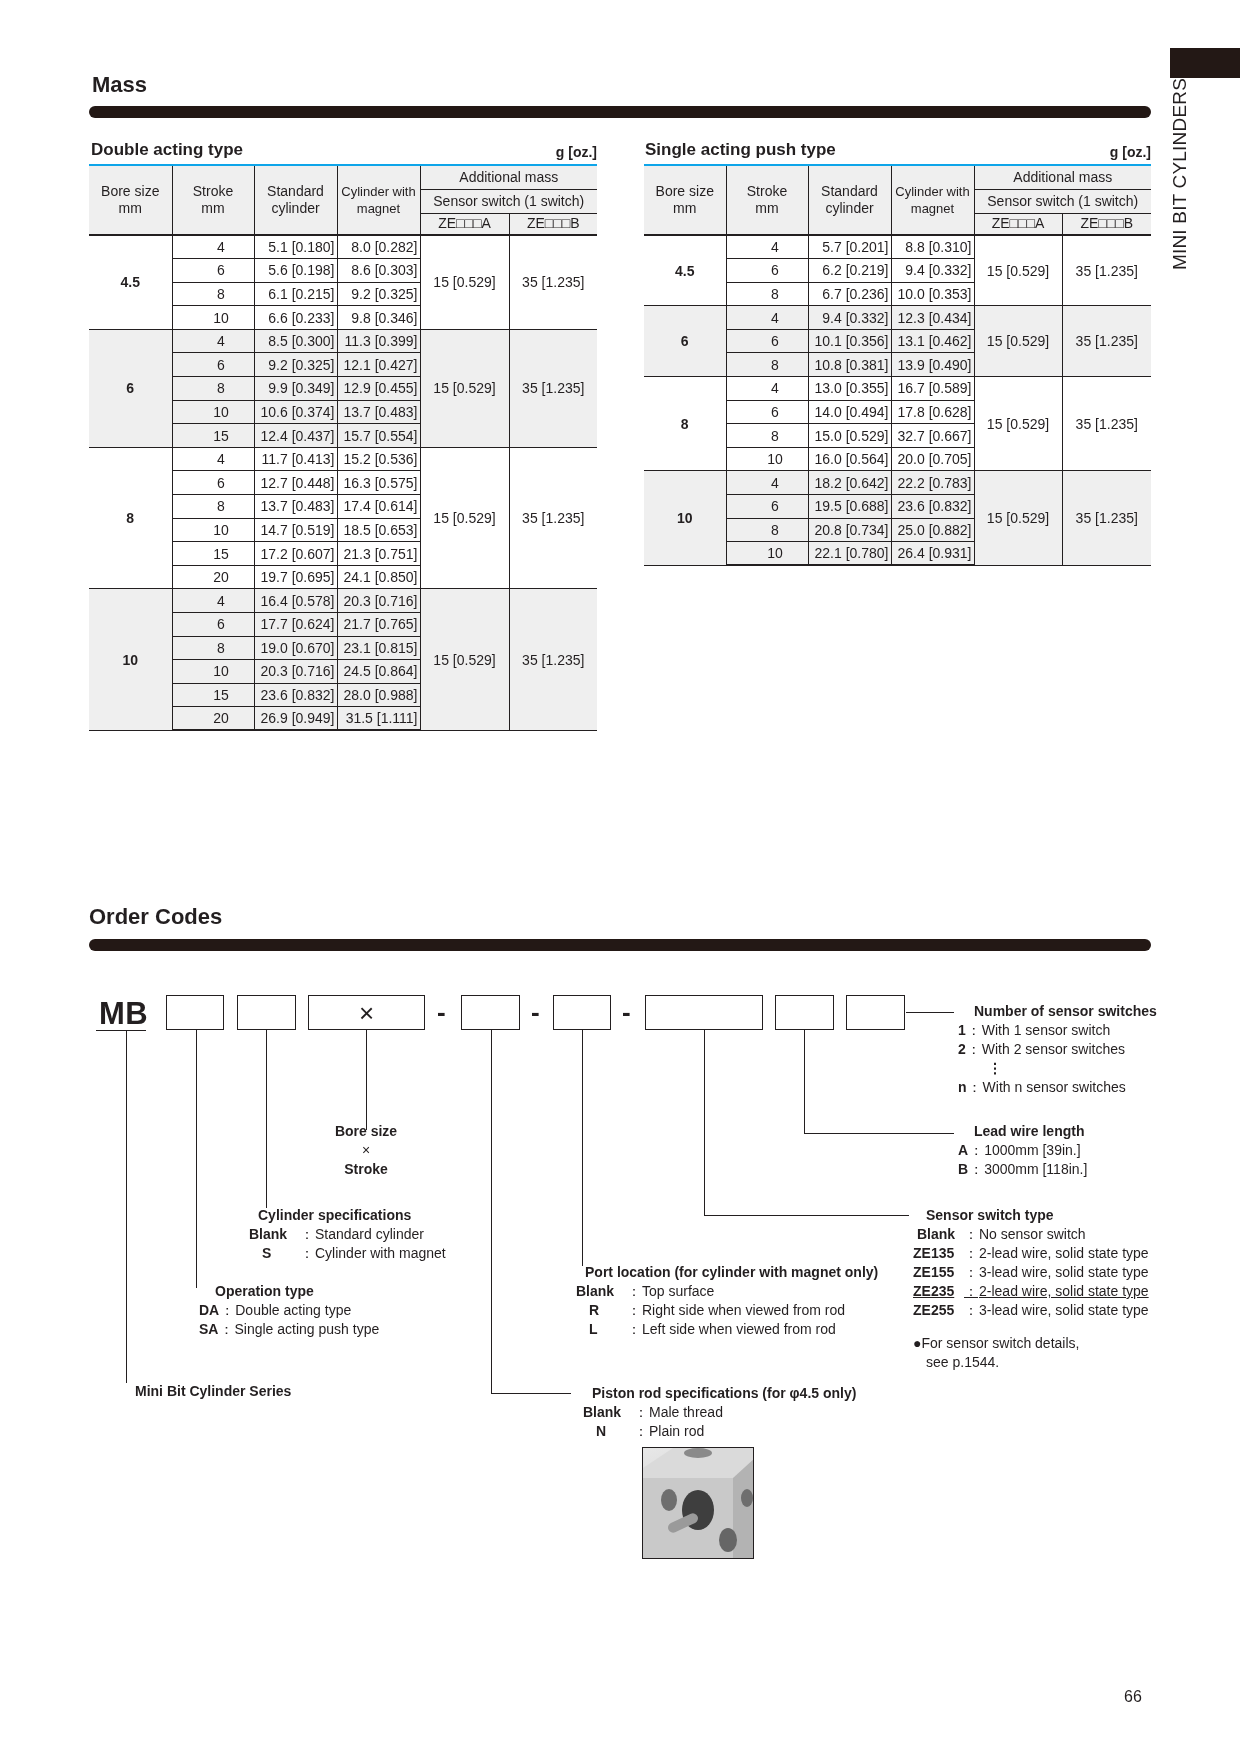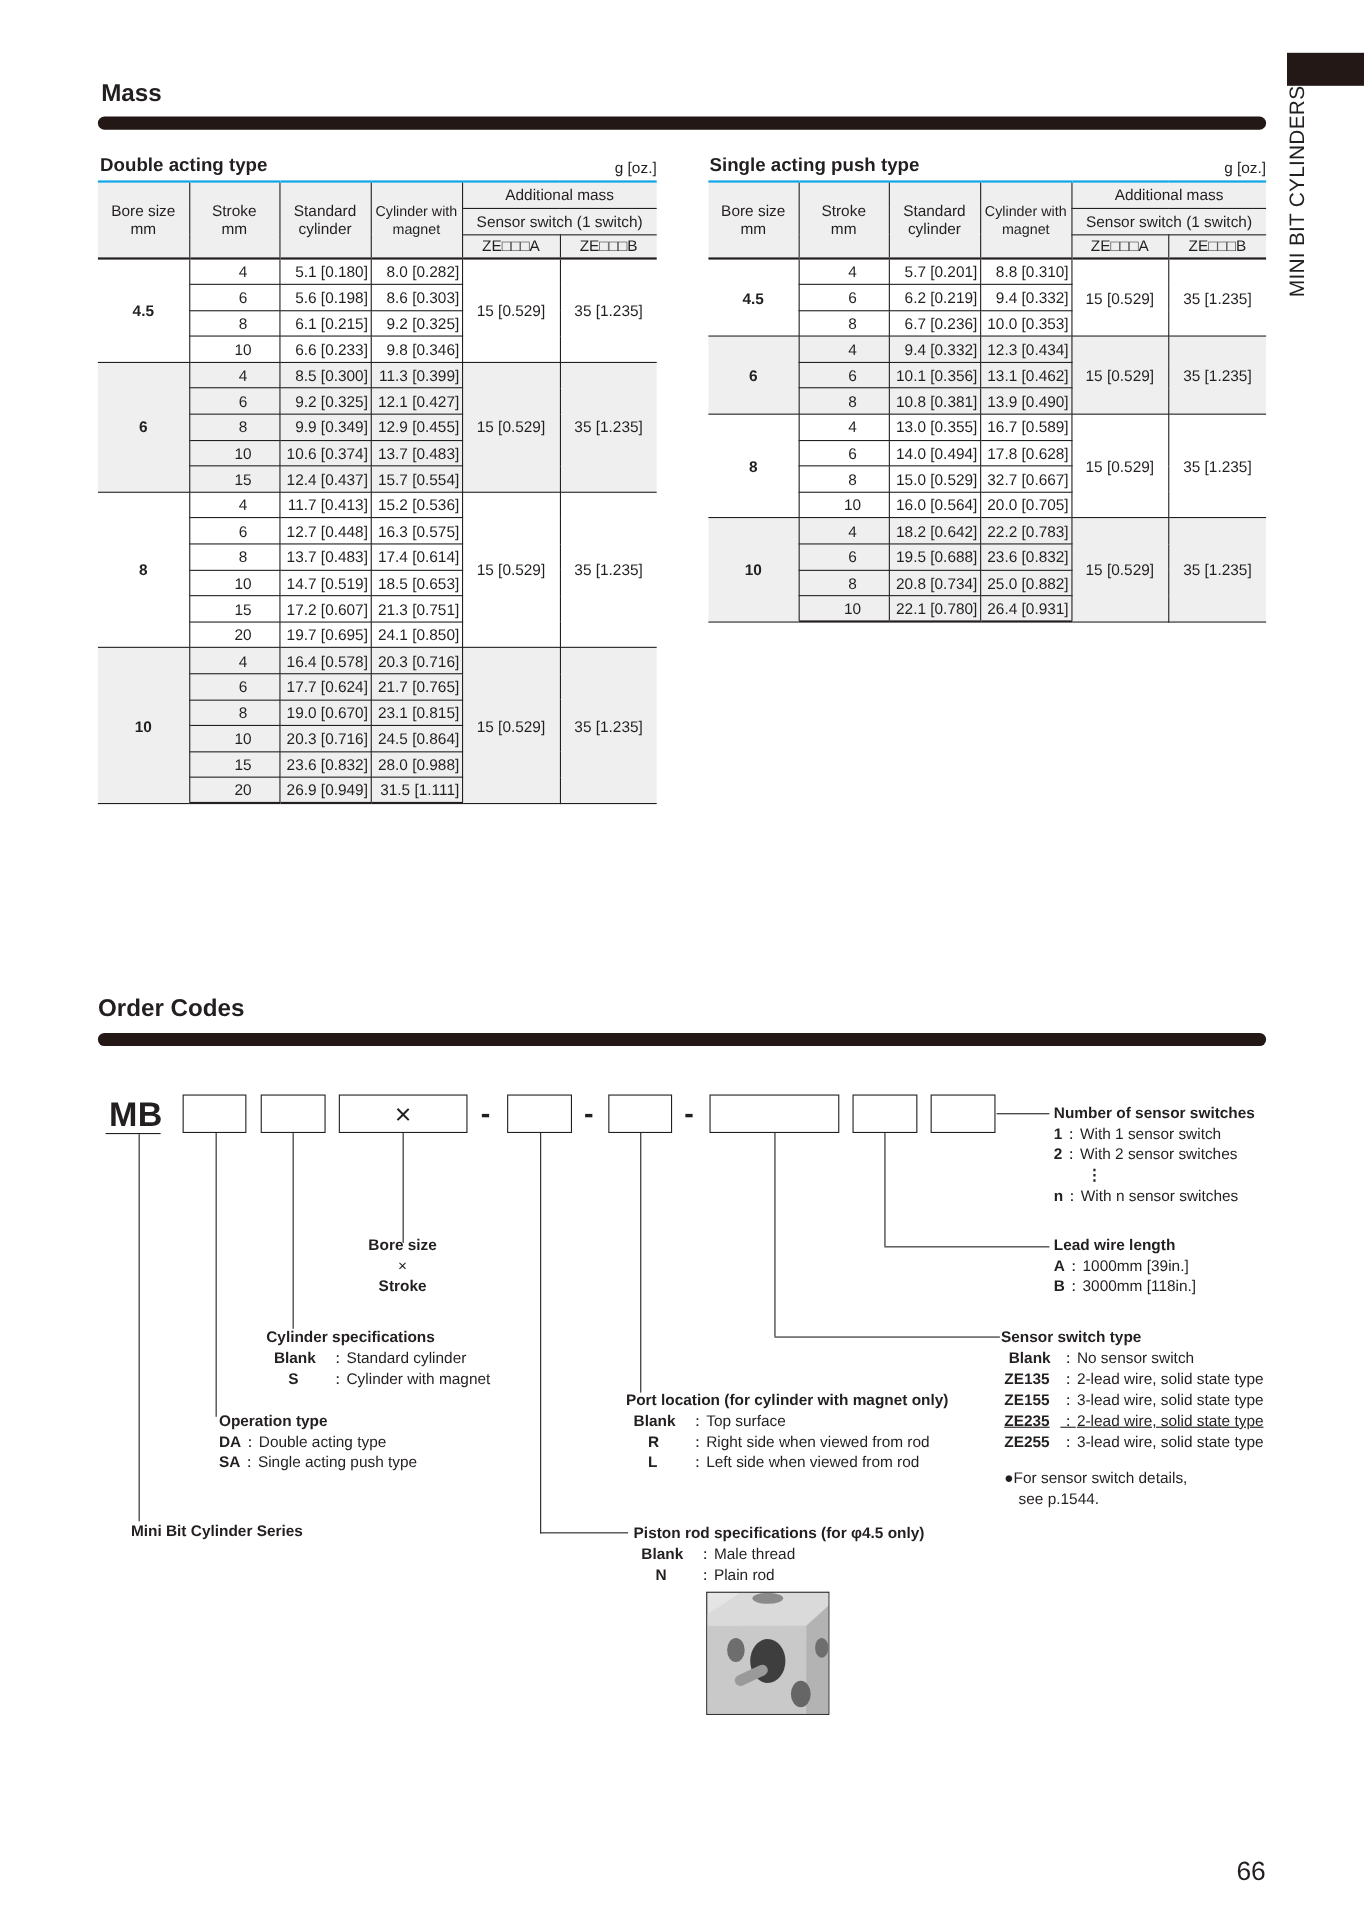--- a/index.html
+++ b/index.html
@@ -7,21 +7,21 @@
   body { position: relative; font-family: "Liberation Sans", sans-serif; color: #231f20; overflow: hidden; }
 
   .side-tab { position: absolute; left: 1170px; top: 48px; width: 70px; height: 30px; background: #231815; }
   .side-label { position: absolute; left: 1165px; top: 84px; width: 30px; height: 180px; }
   .side-label span { position: absolute; left: 50%; top: 50%; transform: translate(-50%,-50%) rotate(-90deg); white-space: nowrap; font-size: 19px; letter-spacing: 0.2px; color: #231f20; }
 
   .section-title { position: absolute; font-weight: bold; font-size: 22px; color: #231f20; }
   .section-bar { position: absolute; left: 89px; width: 1062px; height: 12px; background: #231815; border-radius: 6px; }
 
   .tbl-caption { position: absolute; font-weight: bold; font-size: 17px; }
-  .tbl-unit { position: absolute; font-size: 14px; text-align: right; }
+  .tbl-unit { position: absolute; font-size: 14px; text-align: right; font-weight: bold; }
 
   table.mass { position: absolute; border-collapse: collapse; font-size: 14px; color: #231f20; table-layout: fixed; }
   table.mass th, table.mass td { border: 1px solid #231f20; text-align: center; padding: 0; font-weight: normal; }
   table.mass thead th { background: #efefef; line-height: 17px; }
   table.mass thead tr:first-child th { border-top: 2px solid #0ea5e9; }
   table.mass thead tr:last-child th, table.mass thead th.tall { border-bottom: 2.5px solid #231f20; }
   table.mass th:first-child, table.mass td:first-child { border-left: none; }
   table.mass th:last-child, table.mass td:last-child { border-right: none; }
   table.mass td { height: 23.6px; }
   table.mass td.bore { font-weight: bold; }
@@ -37,29 +37,29 @@
   .mb-underline { position: absolute; left: 96px; top: 1030px; width: 50px; height: 1px; background: #231f20; }
   .code-box { position: absolute; top: 995px; height: 35px; border: 1.3px solid #231f20; background: #fff; }
   .code-box .x { position: absolute; left: 0; right: 0; top: 2px; text-align: center; font-size: 26px; }
   .code-dash { position: absolute; top: 997px; font-weight: bold; font-size: 26px; }
 
   .ln { position: absolute; background: #231f20; }
   .vl { width: 1px; }
   .hl { height: 1px; }
 
   .legend { position: absolute; font-size: 14px; line-height: 19px; color: #231f20; }
-  .legend .lt { font-weight: bold; font-size: 14px; }
+  .legend .lt { font-weight: bold; font-size: 14px; margin-left: 16px; }
   .legend .row { display: flex; white-space: nowrap; }
   .legend .k { font-weight: bold; display: inline-block; }
   .legend .sep { display: inline-block; width: 16px; text-align: center; }
   .legend .bullet { white-space: nowrap; }
 
   .photo { position: absolute; left: 642px; top: 1447px; width: 112px; height: 112px; border: 1px solid #231f20; background: linear-gradient(160deg,#e8e8e8 0%,#cfcfcf 60%,#bdbdbd 100%); overflow: hidden; }
 
-  .page-num { position: absolute; left: 1124px; top: 1688px; font-size: 24px; }
+  .page-num { position: absolute; left: 1124px; top: 1688px; font-size: 16px; }
 </style>
 </head>
 <body>
 
 <div class="side-tab"></div>
 <div class="side-label">
     <span>MINI BIT CYLINDERS</span>
   </div>
 
 <div class="section-title" style="left:92px; top:72px;">Mass</div>

